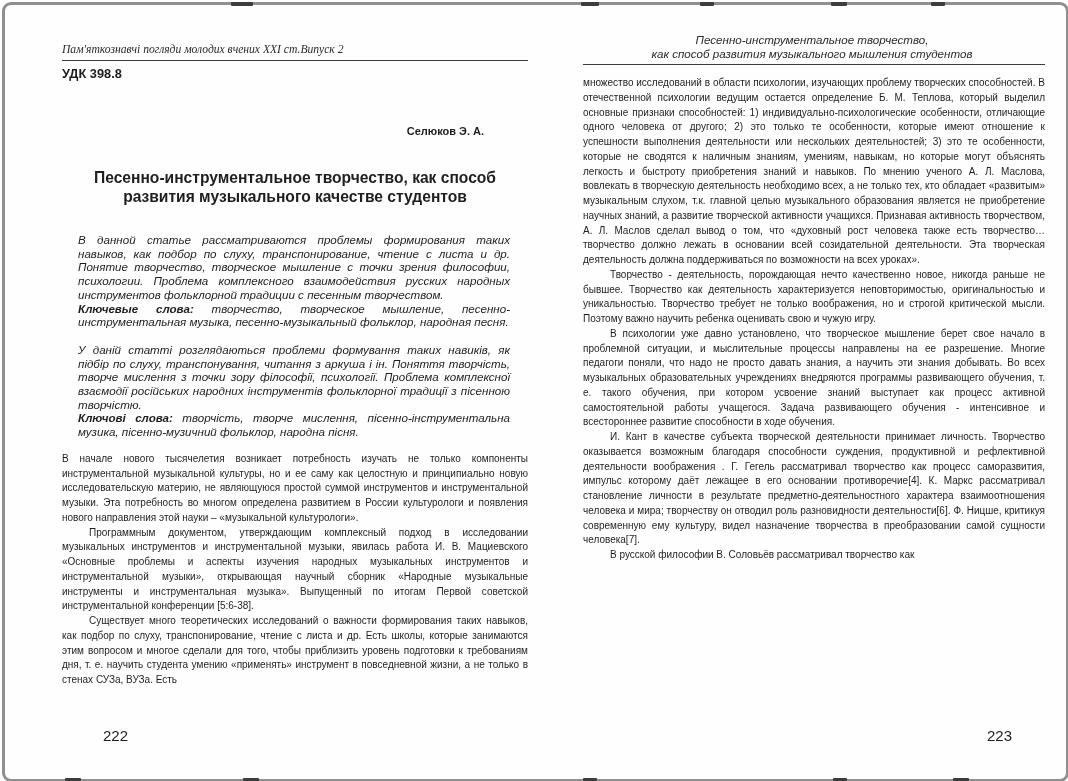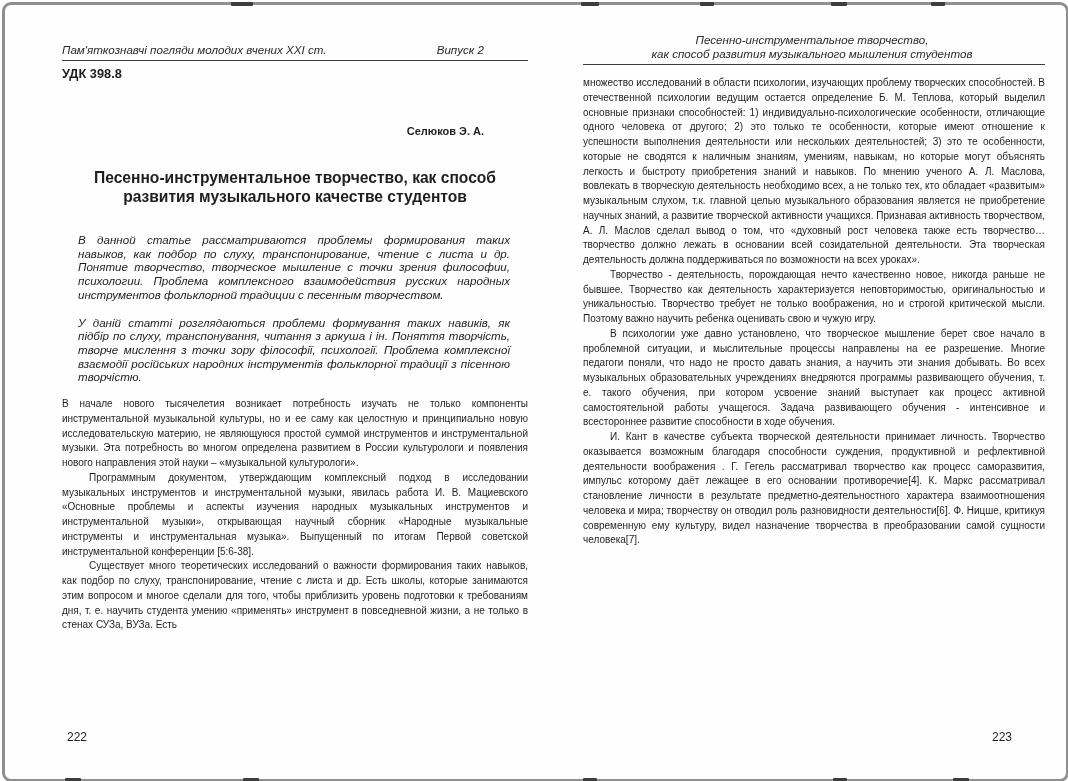--- a/index.html
+++ b/index.html
@@ -33,23 +33,24 @@
   .running-header {
     font-style: italic;
     font-size: 11.6px;
     line-height: 14px;
     color: #2a2a2a;
     border-bottom: 1.5px solid #3c3c3c;
     padding-bottom: 3px;
   }
   .running-header.split {
     display: flex;
-    justify-content: space-between;
+    justify-content: flex-start;
     align-items: flex-end;
     padding-top: 8px;
+    font-family: Liberation Serif, serif;
   }
   .running-header .hdr-right { margin-right: 44px; }
   .running-header.rightalign {
     text-align: center;
     padding-top: 6px;
     padding-right: 4px;
   }
 
   .udc {
     margin-top: 5px;
@@ -89,21 +90,22 @@
     line-height: 14.75px;
     text-align: justify;
   }
   .body-text p { margin: 0; }
   .body-text p.indent { text-indent: 27px; }
   .page-right .body-text { margin-top: 11px; }
 
   .page-number {
     position: absolute;
     bottom: 16px;
-    font-size: 12px;
+    font-size: 15px;
+    margin-left: 36px;
   }
   .page-number.pn-left  { left: 5px; }
   .page-number.pn-right { right: 33px; }
 </style>
 </head>
 <body>
 
 <div class="spread">
 
   <div class="scan-mark" style="top:-3px; left:226px; width:22px;"></div>
@@ -125,24 +127,26 @@
     </div>
 
     <div class="udc">УДК 398.8</div>
 
     <div class="author">Селюков Э. А.</div>
 
     <h1 class="article-title" style="margin-bottom:0;">Песенно-инструментальное творчество, как способ развития музыкального качестве студентов</h1>
 
     <div class="abstract abstract-ru">
       <p>В данной статье рассматриваются проблемы формирования таких навыков, как подбор по слуху, транспонирование, чтение с листа и др. Понятие творчество, творческое мышление с точки зрения философии, психологии. Проблема комплексного взаимодействия русских народных инструментов фольклорной традиции с песенным творчеством.</p>
+      <p><span class="kw-label">Ключевые слова:</span><span> творчество, творческое мышление, песенно-инструментальная музыка, песенно-музыкальный фольклор, народная песня.</span></p>
     </div>
 
     <div class="abstract abstract-uk">
       <p>У даній статті розглядаються проблеми формування таких навиків, як підбір по слуху, транспонування, читання з аркуша і ін. Поняття творчість, творче мислення з точки зору філософії, психології. Проблема комплексної взаємодії російських народних інструментів фольклорної традиції з пісенною творчістю.</p>
+      <p><span class="kw-label">Ключові слова:</span><span> творчість, творче мислення, пісенно-інструментальна музика, пісенно-музичний фольклор, народна пісня.</span></p>
     </div>
 
     <div class="body-text">
       <p>В начале нового тысячелетия возникает потребность изучать не только компоненты инструментальной музыкальной культуры, но и ее саму как целостную и принципиально новую исследовательскую материю, не являющуюся простой суммой инструментов и инструментальной музыки. Эта потребность во многом определена развитием в России культурологи и появления нового направления этой науки – «музыкальной культурологи».</p>
       <p class="indent">Программным документом, утверждающим комплексный подход в исследовании музыкальных инструментов и инструментальной музыки, явилась работа И. В. Мациевского «Основные проблемы и аспекты изучения народных музыкальных инструментов и инструментальной музыки», открывающая научный сборник «Народные музыкальные инструменты и инструментальная музыка». Выпущенный по итогам Первой советской инструментальной конференции [5:6-38].</p>
       <p class="indent">Существует много теоретических исследований о важности формирования таких навыков, как подбор по слуху, транспонирование, чтение с листа и др. Есть школы, которые занимаются этим вопросом и многое сделали для того, чтобы приблизить уровень подготовки к требованиям дня, т. е. научить студента умению «применять» инструмент в повседневной жизни, а не только в стенах СУЗа, ВУЗа. Есть</p>
     </div>
 
     <div class="page-number pn-left">222</div>
   </div>
@@ -151,18 +155,19 @@
     <div class="running-header rightalign">
       <span>Песенно-инструментальное творчество,</span><br>
       <span>как способ развития музыкального мышления студентов</span>
     </div>
 
     <div class="body-text">
       <p>множество исследований в области психологии, изучающих проблему творческих способностей. В отечественной психологии ведущим остается определение Б. М. Теплова, который выделил основные признаки способностей: 1) индивидуально-психологические особенности, отличающие одного человека от другого; 2) это только те особенности, которые имеют отношение к успешности выполнения деятельности или нескольких деятельностей; 3) это те особенности, которые не сводятся к наличным знаниям, умениям, навыкам, но которые могут объяснять легкость и быстроту приобретения знаний и навыков. По мнению ученого А. Л. Маслова, вовлекать в творческую деятельность необходимо всех, а не только тех, кто обладает «развитым» музыкальным слухом, т.к. главной целью музыкального образования является не приобретение научных знаний, а развитие творческой активности учащихся. Признавая активность творчеством, А. Л. Маслов сделал вывод о том, что «духовный рост человека также есть творчество… творчество должно лежать в основании всей созидательной деятельности. Эта творческая деятельность должна поддерживаться по возможности на всех уроках».</p>
       <p class="indent">Творчество - деятельность, порождающая нечто качественно новое, никогда раньше не бывшее. Творчество как деятельность характеризуется неповторимостью, оригинальностью и уникальностью. Творчество требует не только воображения, но и строгой критической мысли. Поэтому важно научить ребенка оценивать свою и чужую игру.</p>
       <p class="indent">В психологии уже давно установлено, что творческое мышление берет свое начало в проблемной ситуации, и мыслительные процессы направлены на ее разрешение. Многие педагоги поняли, что надо не просто давать знания, а научить эти знания добывать. Во всех музыкальных образовательных учреждениях внедряются программы развивающего обучения, т. е. такого обучения, при котором усвоение знаний выступает как процесс активной самостоятельной работы учащегося. Задача развивающего обучения - интенсивное и всестороннее развитие способности в ходе обучения.</p>
       <p class="indent">И. Кант в качестве субъекта творческой деятельности принимает личность. Творчество оказывается возможным благодаря способности суждения, продуктивной и рефлективной деятельности воображения . Г. Гегель рассматривал творчество как процесс саморазвития, импульс которому даёт лежащее в его основании противоречие[4]. К. Маркс рассматривал становление личности в результате предметно-деятельностного характера взаимоотношения человека и мира; творчеству он отводил роль разновидности деятельности[6]. Ф. Ницше, критикуя современную ему культуру, видел назначение творчества в преобразовании самой сущности человека[7].</p>
+      <p class="indent">В русской философии В. Соловьёв рассматривал творчество как</p>
     </div>
 
     <div class="page-number pn-right">223</div>
   </div>
 
 </div>
 
 </body></html>

